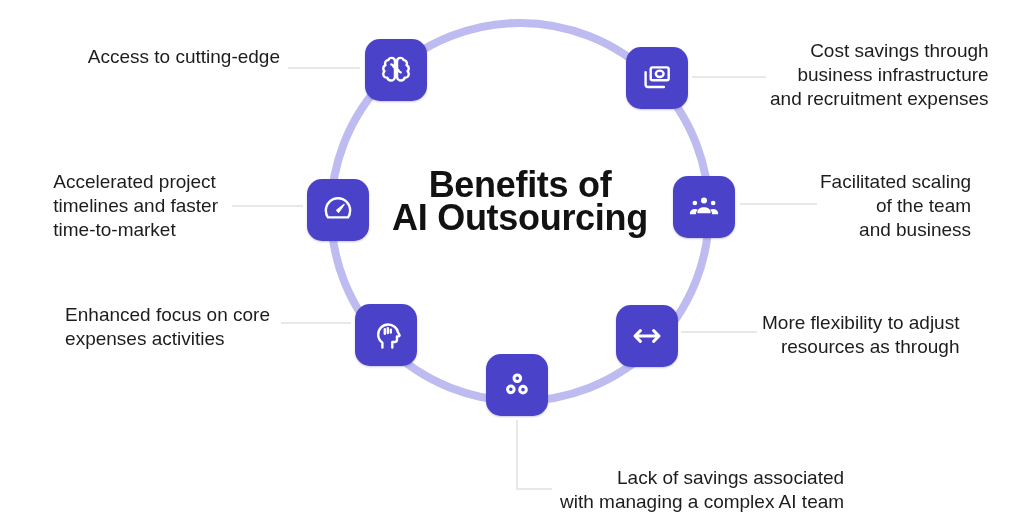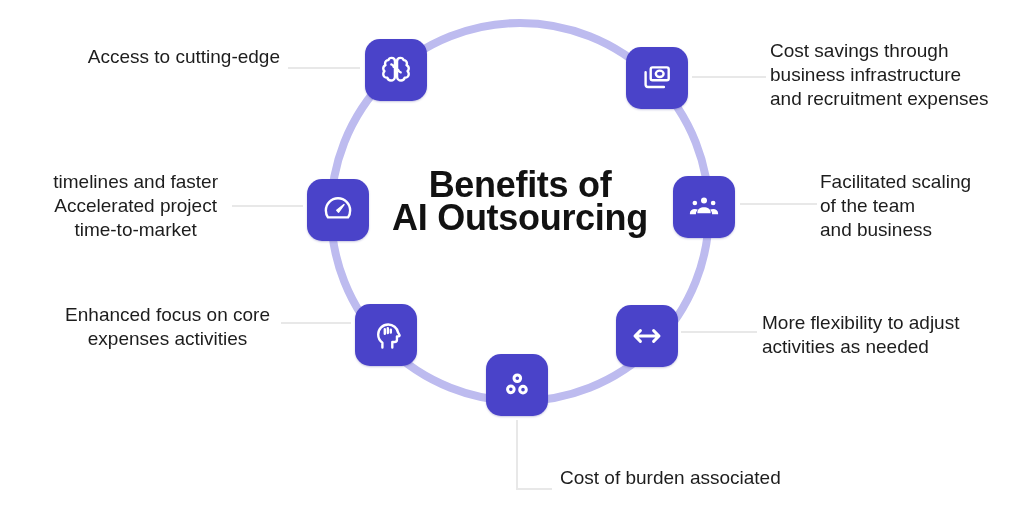--- a/index.html
+++ b/index.html
@@ -43,22 +43,22 @@
   .conn-tr{left:692px;top:76px;width:74px;}
   .conn-ml{left:232px;top:205px;width:71px;}
   .conn-mr{left:740px;top:203px;width:77px;}
   .conn-bl{left:281px;top:322px;width:70px;}
   .conn-br{left:681px;top:331px;width:76px;}
   .conn-bot-v{left:516px;top:420px;height:70px;}
   .conn-bot-h{left:516px;top:488px;width:36px;}
   
   .label{position:absolute;font-size:19px;line-height:24px;color:#1d1d1d;white-space:nowrap;}
   .label span{display:block;}
-  .label.r{text-align:center;}
-  .label.l{text-align:left;}
+  .label.r{text-align:left;}
+  .label.l{text-align:right;}
   .lab-tl{top:45px;right:744px;}
   .lab-tr{top:39px;left:770px;}
   .lab-ml{top:170px;right:806px;}
   .lab-mr{top:170px;left:820px;}
   .lab-bl{top:303px;right:754px;}
   .lab-br{top:311px;left:762px;}
   .lab-bot{top:466px;left:560px;}
 </style>
 </head>
 <body>
@@ -140,38 +140,39 @@
     <span>Access to cutting-edge</span>
   </div>
 
   <div class="label l lab-tr">
     <span>Cost savings through</span>
     <span>business infrastructure</span>
     <span>and recruitment expenses</span>
   </div>
 
   <div class="label r lab-ml">
+    <span>Accelerated project</span>
     <span>timelines and faster</span>
-    <span>Accelerated project</span>
     <span>time-to-market</span>
   </div>
 
   <div class="label l lab-mr">
     <span>Facilitated scaling</span>
     <span>of the team</span>
     <span>and business</span>
   </div>
 
   <div class="label r lab-bl">
     <span>Enhanced focus on core</span>
     <span>expenses activities</span>
   </div>
 
   <div class="label l lab-br">
     <span>More flexibility to adjust</span>
-    <span>activities as needed</span>
+    <span>resources as through</span>
   </div>
 
   <div class="label l lab-bot">
-    <span>Cost of burden associated</span>
+    <span>Lack of savings associated</span>
+    <span>with managing a complex AI team</span>
   </div>
 
 </div>
 
 </body></html>

